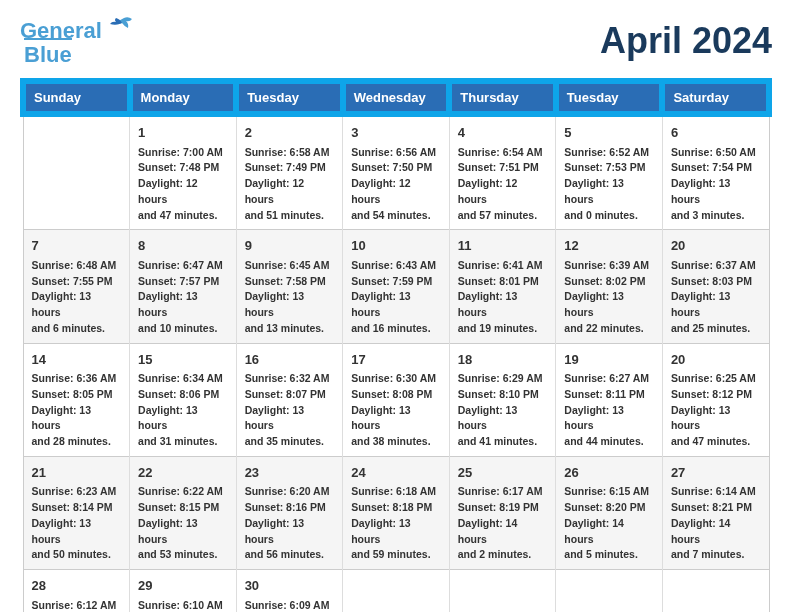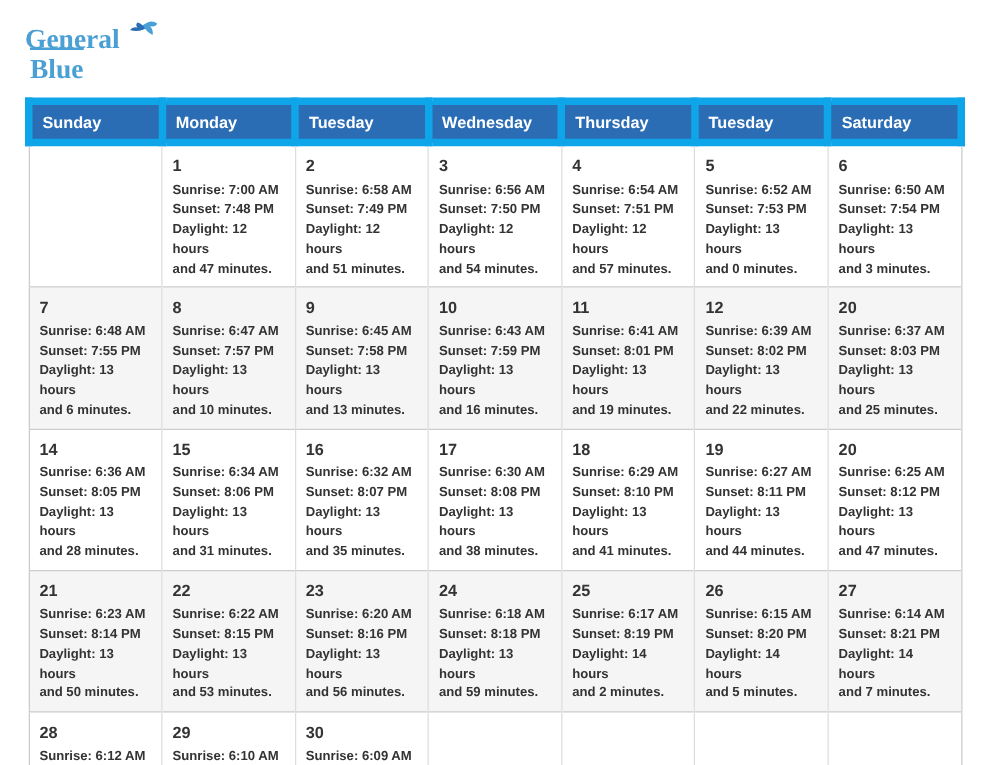--- a/index.html
+++ b/index.html
@@ -8,21 +8,20 @@
       background: #fff;
       width: 792px;
       min-height: 612px;
       padding: 20px;
     }
     .header {
       display: flex;
       justify-content: space-between;
       align-items: flex-start;
       margin-bottom: 10px;
-      font-family: Liberation Serif, serif;
     }
     .logo {
       display: flex;
       flex-direction: column;
       align-items: flex-start;
     }
     .logo-text {
       font-size: 22px;
       font-weight: bold;
       color: #1a3a5c;
@@ -114,20 +113,21 @@
       <svg width="32" height="22" viewBox="0 0 32 22" style="margin-left:2px; margin-top:-8px;">
         <path d="M20 2 Q24 0 28 3 Q26 6 22 5 Q25 8 24 12 Q20 10 18 7 Q14 9 10 8 Q14 5 20 2Z" fill="#4a9fd4"></path>
         <path d="M18 7 Q12 10 6 8 Q8 5 12 6 Q10 4 12 2 Q16 3 18 7Z" fill="#2a6db5"></path>
       </svg>
     </div>
     <div style="display:flex; align-items:flex-end; margin-top:-4px; margin-left:4px;">
       <span style="font-size:22px; font-weight:bold; color:#4a9fd4; border-top:2px solid #4a9fd4; padding-top:2px;">Blue</span>
     </div>
   </div>
   <div class="title-section">
+    <div class="calendar-title">April 2024</div>
   </div>
 </div>
 
 <table>
   <thead>
     <tr>
       <th>Sunday</th>
       <th>Monday</th>
       <th>Tuesday</th>
       <th>Wednesday</th>

